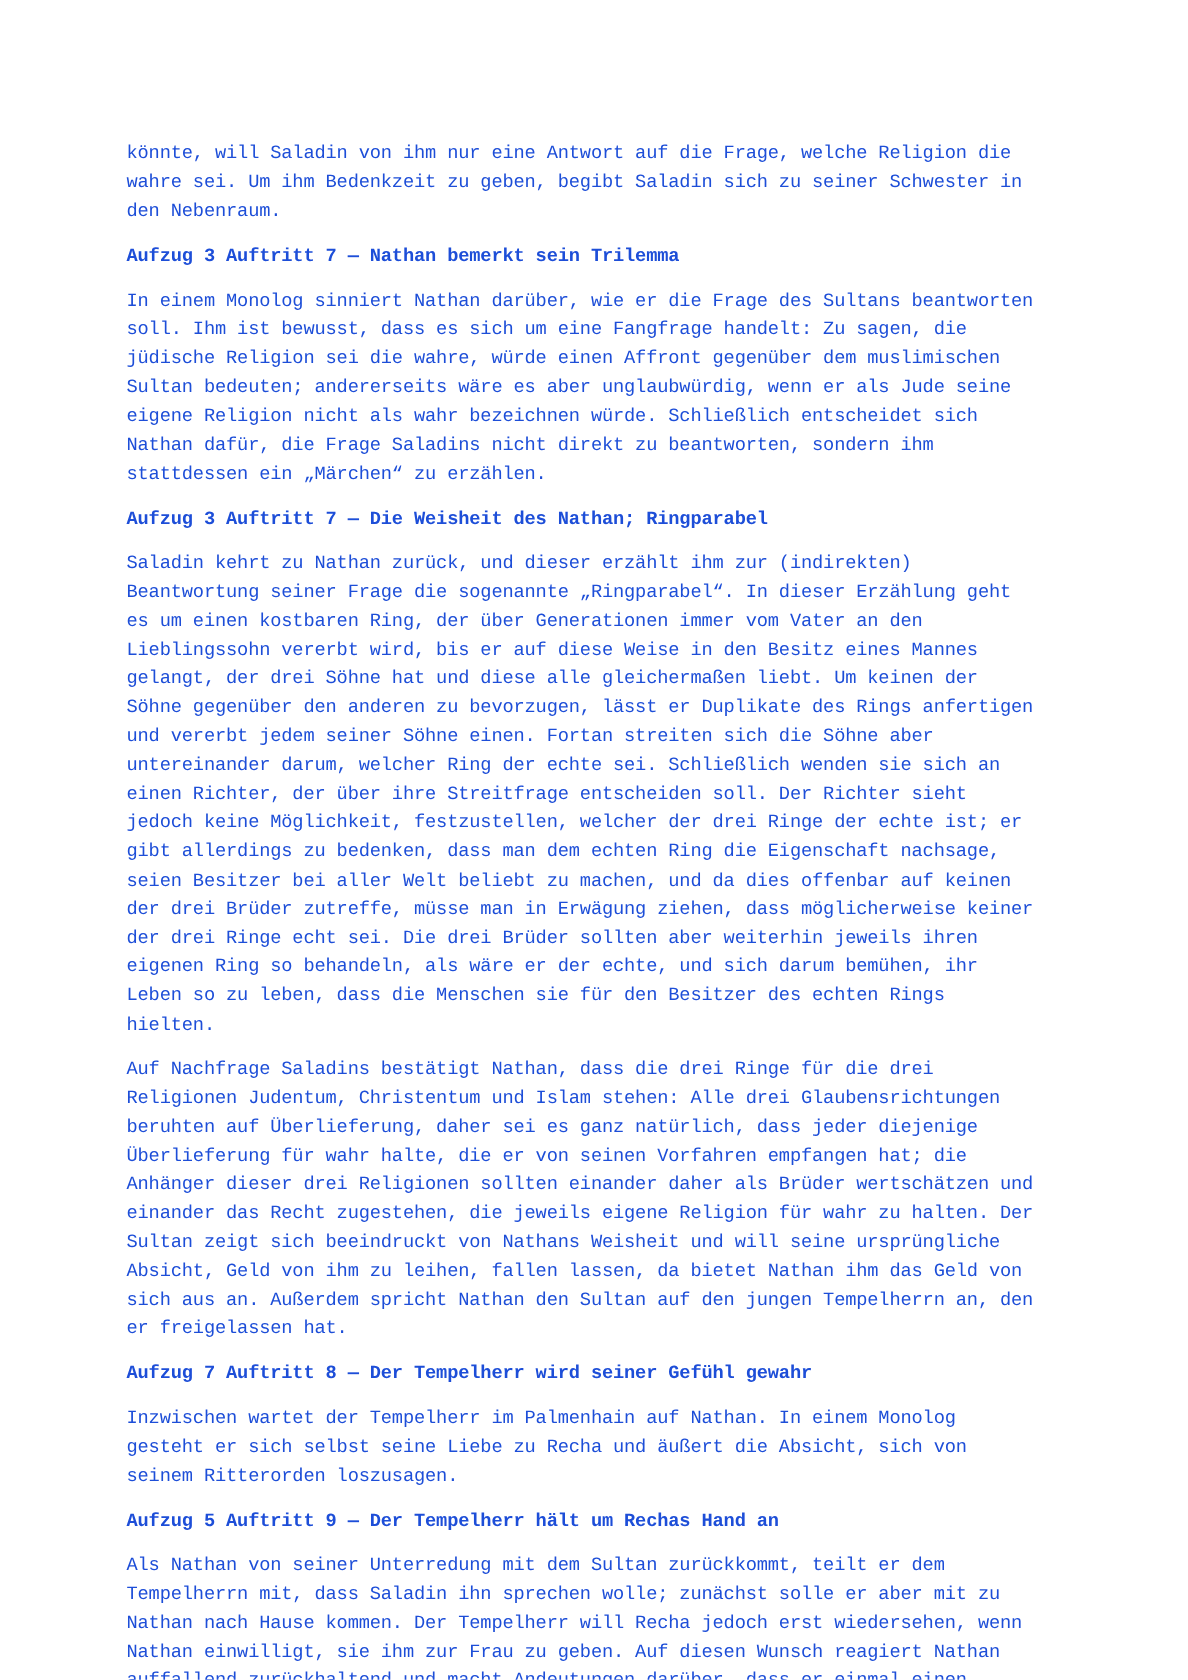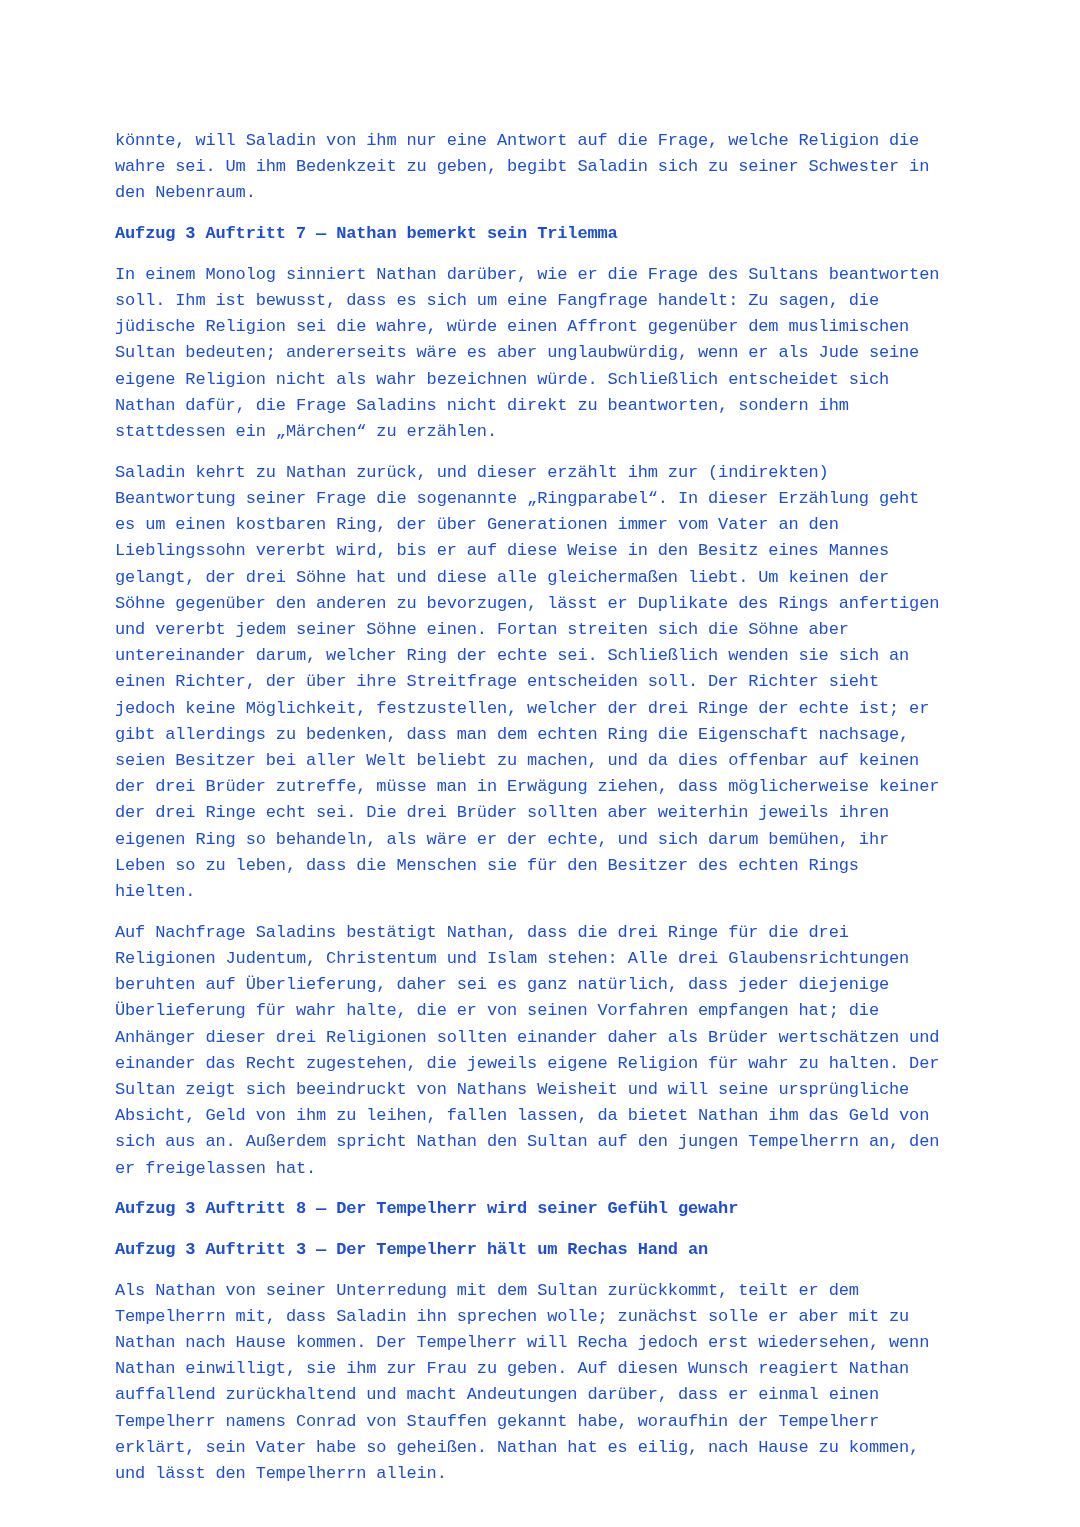--- a/index.html
+++ b/index.html
@@ -32,18 +32,20 @@
       font-weight: bold;
     }
   </style>
 </head>
 <body>
 
 <div class="page">
   <p class="para">könnte, will Saladin von ihm nur eine Antwort auf die Frage, welche Religion die wahre sei. Um ihm Bedenkzeit zu geben, begibt Saladin sich zu seiner Schwester in den Nebenraum.</p>
   <p class="heading">Aufzug 3 Auftritt 7 — Nathan bemerkt sein Trilemma</p>
   <p class="para">In einem Monolog sinniert Nathan darüber, wie er die Frage des Sultans beantworten soll. Ihm ist bewusst, dass es sich um eine Fangfrage handelt: Zu sagen, die jüdische Religion sei die wahre, würde einen Affront gegenüber dem muslimischen Sultan bedeuten; andererseits wäre es aber unglaubwürdig, wenn er als Jude seine eigene Religion nicht als wahr bezeichnen würde. Schließlich entscheidet sich Nathan dafür, die Frage Saladins nicht direkt zu beantworten, sondern ihm stattdessen ein „Märchen“ zu erzählen.</p>
+  <p class="heading">Aufzug 3 Auftritt 7 — Die Weisheit des Nathan; Ringparabel</p>
   <p class="para">Saladin kehrt zu Nathan zurück, und dieser erzählt ihm zur (indirekten) Beantwortung seiner Frage die sogenannte „Ringparabel“. In dieser Erzählung geht es um einen kostbaren Ring, der über Generationen immer vom Vater an den Lieblingssohn vererbt wird, bis er auf diese Weise in den Besitz eines Mannes gelangt, der drei Söhne hat und diese alle gleichermaßen liebt. Um keinen der Söhne gegenüber den anderen zu bevorzugen, lässt er Duplikate des Rings anfertigen und vererbt jedem seiner Söhne einen. Fortan streiten sich die Söhne aber untereinander darum, welcher Ring der echte sei. Schließlich wenden sie sich an einen Richter, der über ihre Streitfrage entscheiden soll. Der Richter sieht jedoch keine Möglichkeit, festzustellen, welcher der drei Ringe der echte ist; er gibt allerdings zu bedenken, dass man dem echten Ring die Eigenschaft nachsage, seien Besitzer bei aller Welt beliebt zu machen, und da dies offenbar auf keinen der drei Brüder zutreffe, müsse man in Erwägung ziehen, dass möglicherweise keiner der drei Ringe echt sei. Die drei Brüder sollten aber weiterhin jeweils ihren eigenen Ring so behandeln, als wäre er der echte, und sich darum bemühen, ihr Leben so zu leben, dass die Menschen sie für den Besitzer des echten Rings hielten.</p>
   <p class="para">Auf Nachfrage Saladins bestätigt Nathan, dass die drei Ringe für die drei Religionen Judentum, Christentum und Islam stehen: Alle drei Glaubensrichtungen beruhten auf Überlieferung, daher sei es ganz natürlich, dass jeder diejenige Überlieferung für wahr halte, die er von seinen Vorfahren empfangen hat; die Anhänger dieser drei Religionen sollten einander daher als Brüder wertschätzen und einander das Recht zugestehen, die jeweils eigene Religion für wahr zu halten. Der Sultan zeigt sich beeindruckt von Nathans Weisheit und will seine ursprüngliche Absicht, Geld von ihm zu leihen, fallen lassen, da bietet Nathan ihm das Geld von sich aus an. Außerdem spricht Nathan den Sultan auf den jungen Tempelherrn an, den er freigelassen hat.</p>
-  <p class="heading">Aufzug 3 Auftritt 8 — Der Tempelherr wird seiner Gefühl gewahr</p>
-  <p class="heading">Aufzug 3 Auftritt 3 — Der Tempelherr hält um Rechas Hand an</p>
+  <p class="heading">Aufzug 7 Auftritt 8 — Der Tempelherr wird seiner Gefühl gewahr</p>
+  <p class="para">Inzwischen wartet der Tempelherr im Palmenhain auf Nathan. In einem Monolog gesteht er sich selbst seine Liebe zu Recha und äußert die Absicht, sich von seinem Ritterorden loszusagen.</p>
+  <p class="heading">Aufzug 5 Auftritt 9 — Der Tempelherr hält um Rechas Hand an</p>
   <p class="para">Als Nathan von seiner Unterredung mit dem Sultan zurückkommt, teilt er dem Tempelherrn mit, dass Saladin ihn sprechen wolle; zunächst solle er aber mit zu Nathan nach Hause kommen. Der Tempelherr will Recha jedoch erst wiedersehen, wenn Nathan einwilligt, sie ihm zur Frau zu geben. Auf diesen Wunsch reagiert Nathan auffallend zurückhaltend und macht Andeutungen darüber, dass er einmal einen Tempelherr namens Conrad von Stauffen gekannt habe, woraufhin der Tempelherr erklärt, sein Vater habe so geheißen. Nathan hat es eilig, nach Hause zu kommen, und lässt den Tempelherrn allein.</p>
 </div>
 
 </body></html>

